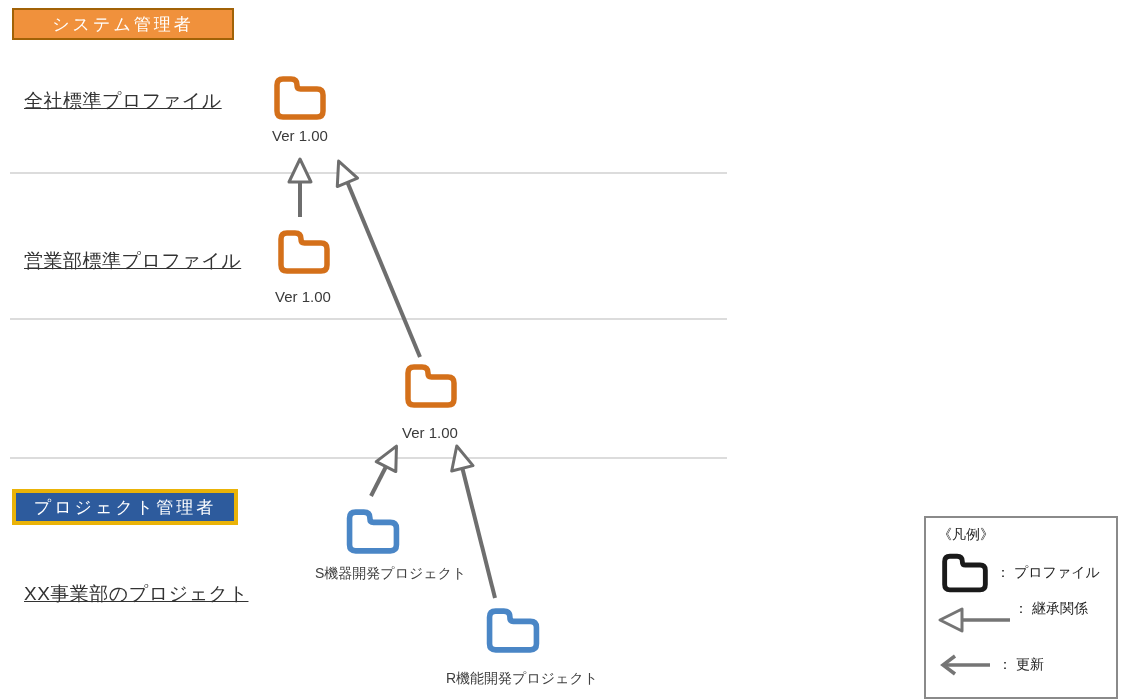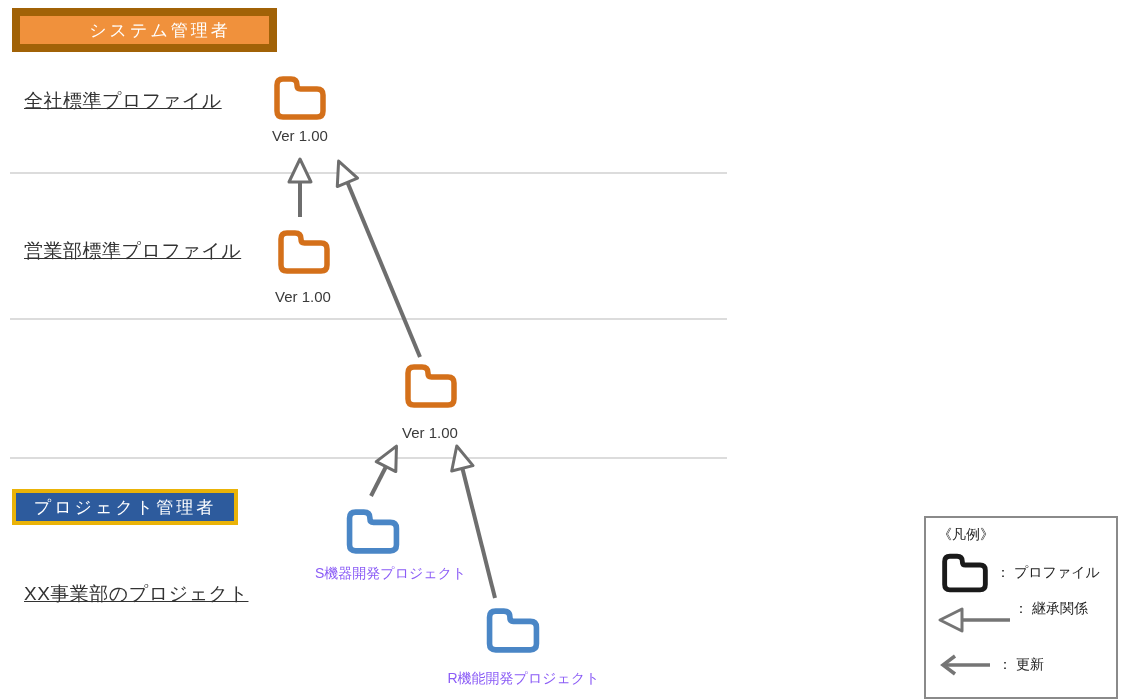--- a/index.html
+++ b/index.html
@@ -6,38 +6,38 @@
   #canvas{
     position:relative;width:1122px;height:700px;background:#ffffff;overflow:hidden;
     font-family:"Liberation Sans","DejaVu Sans",sans-serif;color:#333;
   }
   .abs{position:absolute;}
   
   .role-header{
     width:218px;height:28px;display:flex;align-items:center;justify-content:center;
     color:#ffffff;font-size:17px;letter-spacing:3px;white-space:nowrap;
   }
-  .role-header.orange{left:12px;top:8px;background:#F0913C;border:8px solid #a16207;padding-left:31px;}
+  .role-header.orange{left:12px;top:8px;background:#F0913C;border:2px solid #a16207;}
   .role-header.blue{left:12px;top:489px;background:#2D5B9D;border:4px solid #eab308;}
   
   .divider{left:10px;width:717px;height:2px;background:#DCDCDC;}
   
   .row-label{
     left:24px;font-size:19px;color:#333;text-decoration:underline;
     letter-spacing:0.5px;white-space:nowrap;cursor:pointer;
   }
   
   .folder-svg{display:block;}
   .folder-path{fill:#ffffff;stroke-width:5.5;stroke-linejoin:round;stroke-linecap:round;}
   .folder-orange .folder-path{stroke:#D4701A;}
   .folder-blue   .folder-path{stroke:#4A86C6;}
   .folder-black  .folder-path{stroke:#1A1A1A;}
   
   .ver-label{width:60px;text-align:center;font-size:15px;color:#3A3A3A;white-space:nowrap;}
-  .folder-caption{text-align:center;font-size:14px;color:#8b5cf6;white-space:nowrap;}
+  .folder-caption{text-align:left;font-size:14px;color:#404040;white-space:nowrap;}
   
   #arrow-overlay{left:0;top:0;pointer-events:none;}
   .rel-line{stroke:#6E6E6E;stroke-width:4;fill:none;}
   
   #legend{
     left:924px;top:508px;width:190px;height:179px;background:#fff;
     border:2px solid #8A8A8A;
     margin-top:8px;
   }
   #legend .legend-title{position:absolute;left:12px;top:8px;font-size:14px;color:#222;white-space:nowrap;}
@@ -51,21 +51,21 @@
 <div id="canvas">
 
   <div class="abs role-header orange">システム管理者</div>
   <div class="abs role-header blue">プロジェクト管理者</div>
 
   <div class="abs divider" style="top:172px"></div>
   <div class="abs divider" style="top:318px"></div>
   <div class="abs divider" style="top:457px"></div>
 
   <div class="abs row-label" style="top:88px">全社標準プロファイル</div>
-  <div class="abs row-label" style="top:238px">営業部標準プロファイル</div>
+  <div class="abs row-label" style="top:248px">営業部標準プロファイル</div>
   <div class="abs row-label" style="top:581px">XX事業部のプロジェクト</div>
 
   <div class="abs folder-orange" style="left:270px;top:72px">
     <svg class="folder-svg" width="60" height="52" viewBox="0 0 60 52">
       <path class="folder-path" d="M13 7 L21 7 Q27 7 27 13 L27 13.5 Q27 17 30.5 17 L47 17 Q53 17 53 23 L53 39 Q53 45 47 45 L13 45 Q7 45 7 39 L7 13 Q7 7 13 7 Z"></path>
     </svg>
   </div>
   <div class="abs ver-label" style="left:270px;top:127px">Ver 1.00</div>
 
   <div class="abs folder-orange" style="left:274px;top:226px">

